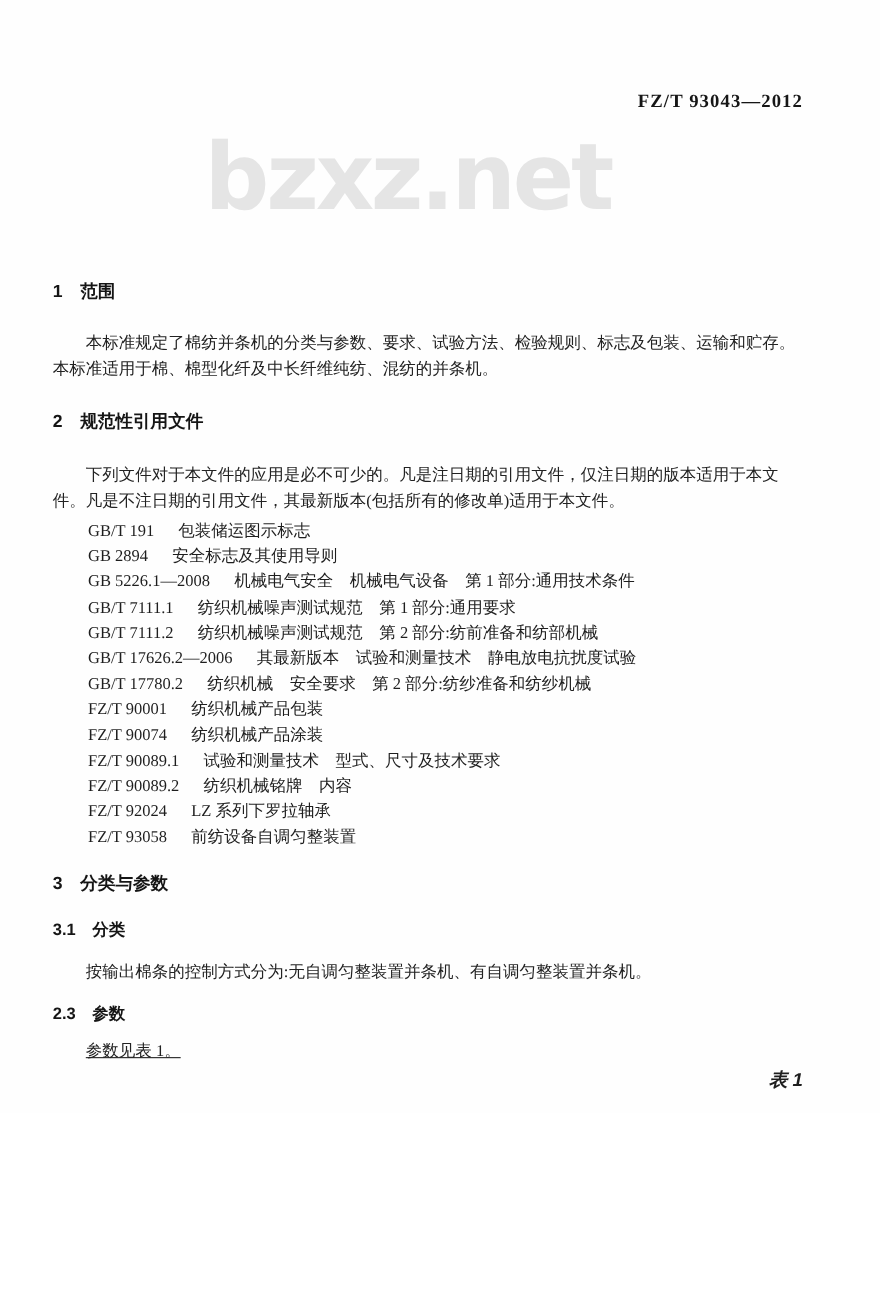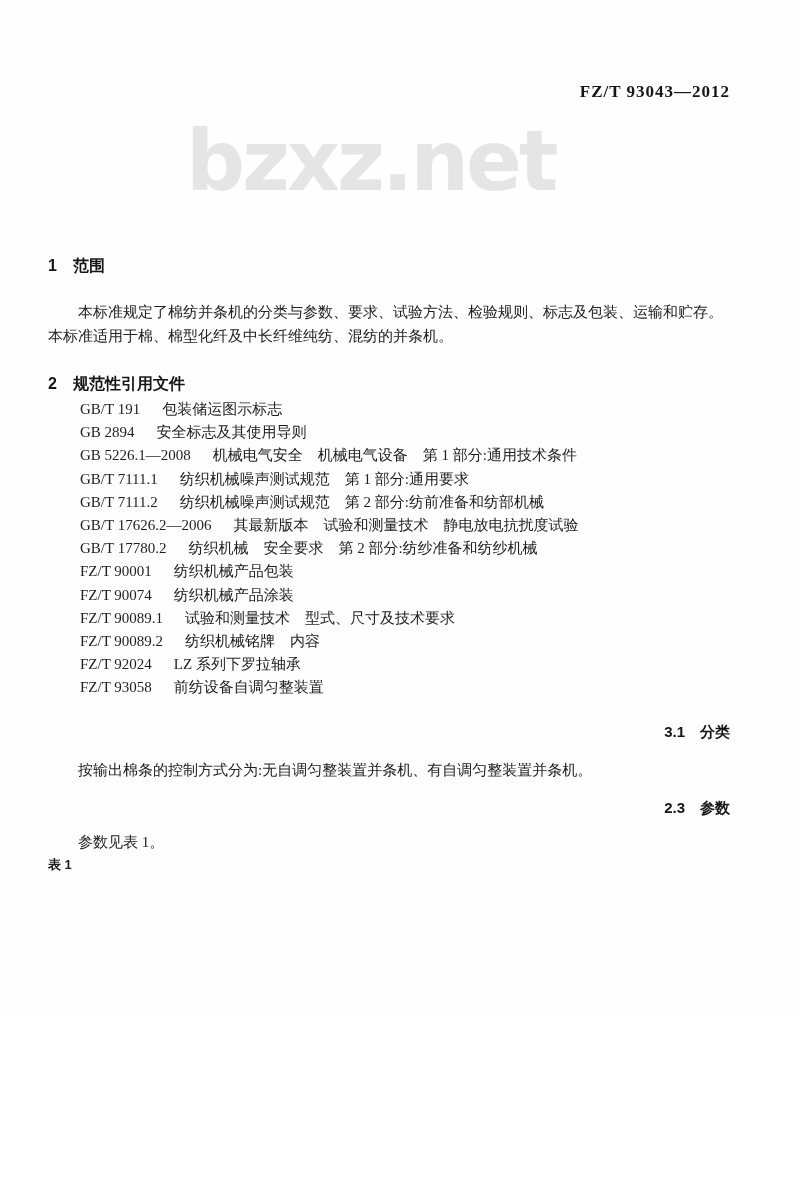--- a/index.html
+++ b/index.html
@@ -36,43 +36,43 @@
     position:absolute; top:232px; left:48px; width:682px; z-index:1;
     font-size:15px; color:#1e1e1e;margin-top:24px;
   }
 
   .sec-heading {
     font-family:"Liberation Sans", sans-serif; font-weight:bold;
     font-size:16px; line-height:20px; color:#151515;
   }
   .sub-heading {
     font-family:"Liberation Sans", sans-serif; font-weight:bold;
-    font-size:15px; line-height:20px; color:#151515;text-align:right;
+    font-size:15px; line-height:20px; color:#151515;
   }
 
   .para {
     line-height:24px; text-indent:2em; color:#222;
   }
   .p-scope   { margin-top:24px; }
   .p-intro   { margin-top:26px; }
   .p-classif { margin-top:16px; }
-  .p-param   { margin-top:12px; }
+  .p-param   { margin-top:12px;text-decoration:underline; }
 
   .mt-s2 { margin-top:26px; }
   .mt-s3 { margin-top:20px; }
   .mt-s31 { margin-top:22px; }
   .mt-s32 { margin-top:16px; }
 
   .refs { margin-top:4px; padding-left:32px; list-style:none; }
   .ref-item { line-height:23.2px; white-space:nowrap; }
   .ref-name { margin-left:22px; }
 
   .tbl-caption {
-    margin-top:2px; text-align:left;
-    font-family:"Liberation Sans", sans-serif; font-weight:bold; font-size:13px;
+    margin-top:2px; text-align:right;
+    font-family:"Liberation Sans", sans-serif; font-weight:bold; font-size:17px;font-style:italic;
   }
 
   table.t1 {
     border-collapse:collapse; width:668px; margin:11px 0 0 7px;
     border:2px solid #272727; font-size:14px; color:#1e1e1e;
   }
   table.t1 th, table.t1 td {
     border:1px solid #2c2c2c; text-align:center; vertical-align:middle;
   }
   table.t1 th {
@@ -103,37 +103,39 @@
 
   <div class="watermark">bzxz.net</div>
 
 
   <div class="body-flow">
 
     <div class="sec-heading">1　范围</div>
     <p class="para p-scope">本标准规定了棉纺并条机的分类与参数、要求、试验方法、检验规则、标志及包装、运输和贮存。本标准适用于棉、棉型化纤及中长纤维纯纺、混纺的并条机。</p>
 
     <div class="sec-heading mt-s2">2　规范性引用文件</div>
+    <p class="para p-intro">下列文件对于本文件的应用是必不可少的。凡是注日期的引用文件，仅注日期的版本适用于本文件。凡是不注日期的引用文件，其最新版本(包括所有的修改单)适用于本文件。</p>
 
     <ul class="refs">
       <li class="ref-item"><span>GB/T 191</span><span class="ref-name">包装储运图示标志</span></li>
       <li class="ref-item"><span>GB 2894</span><span class="ref-name">安全标志及其使用导则</span></li>
       <li class="ref-item"><span>GB 5226.1—2008</span><span class="ref-name">机械电气安全　机械电气设备　第 1 部分:通用技术条件</span></li>
       <li class="ref-item"><span>GB/T 7111.1</span><span class="ref-name">纺织机械噪声测试规范　第 1 部分:通用要求</span></li>
       <li class="ref-item"><span>GB/T 7111.2</span><span class="ref-name">纺织机械噪声测试规范　第 2 部分:纺前准备和纺部机械</span></li>
       <li class="ref-item"><span>GB/T 17626.2—2006</span><span class="ref-name">其最新版本　试验和测量技术　静电放电抗扰度试验</span></li>
       <li class="ref-item"><span>GB/T 17780.2</span><span class="ref-name">纺织机械　安全要求　第 2 部分:纺纱准备和纺纱机械</span></li>
       <li class="ref-item"><span>FZ/T 90001</span><span class="ref-name">纺织机械产品包装</span></li>
       <li class="ref-item"><span>FZ/T 90074</span><span class="ref-name">纺织机械产品涂装</span></li>
       <li class="ref-item"><span>FZ/T 90089.1</span><span class="ref-name">试验和测量技术　型式、尺寸及技术要求</span></li>
       <li class="ref-item"><span>FZ/T 90089.2</span><span class="ref-name">纺织机械铭牌　内容</span></li>
       <li class="ref-item"><span>FZ/T 92024</span><span class="ref-name">LZ 系列下罗拉轴承</span></li>
       <li class="ref-item"><span>FZ/T 93058</span><span class="ref-name">前纺设备自调匀整装置</span></li>
     </ul>
 
+    <div class="sec-heading mt-s3">3　分类与参数</div>
 
     <div class="sub-heading mt-s31">3.1　分类</div>
     <p class="para p-classif">按输出棉条的控制方式分为:无自调匀整装置并条机、有自调匀整装置并条机。</p>
 
     <div class="sub-heading mt-s32">2.3　参数</div>
     <p class="para p-param">参数见表 1。</p>
 
     <div class="tbl-caption">表 1</div>
 
 

